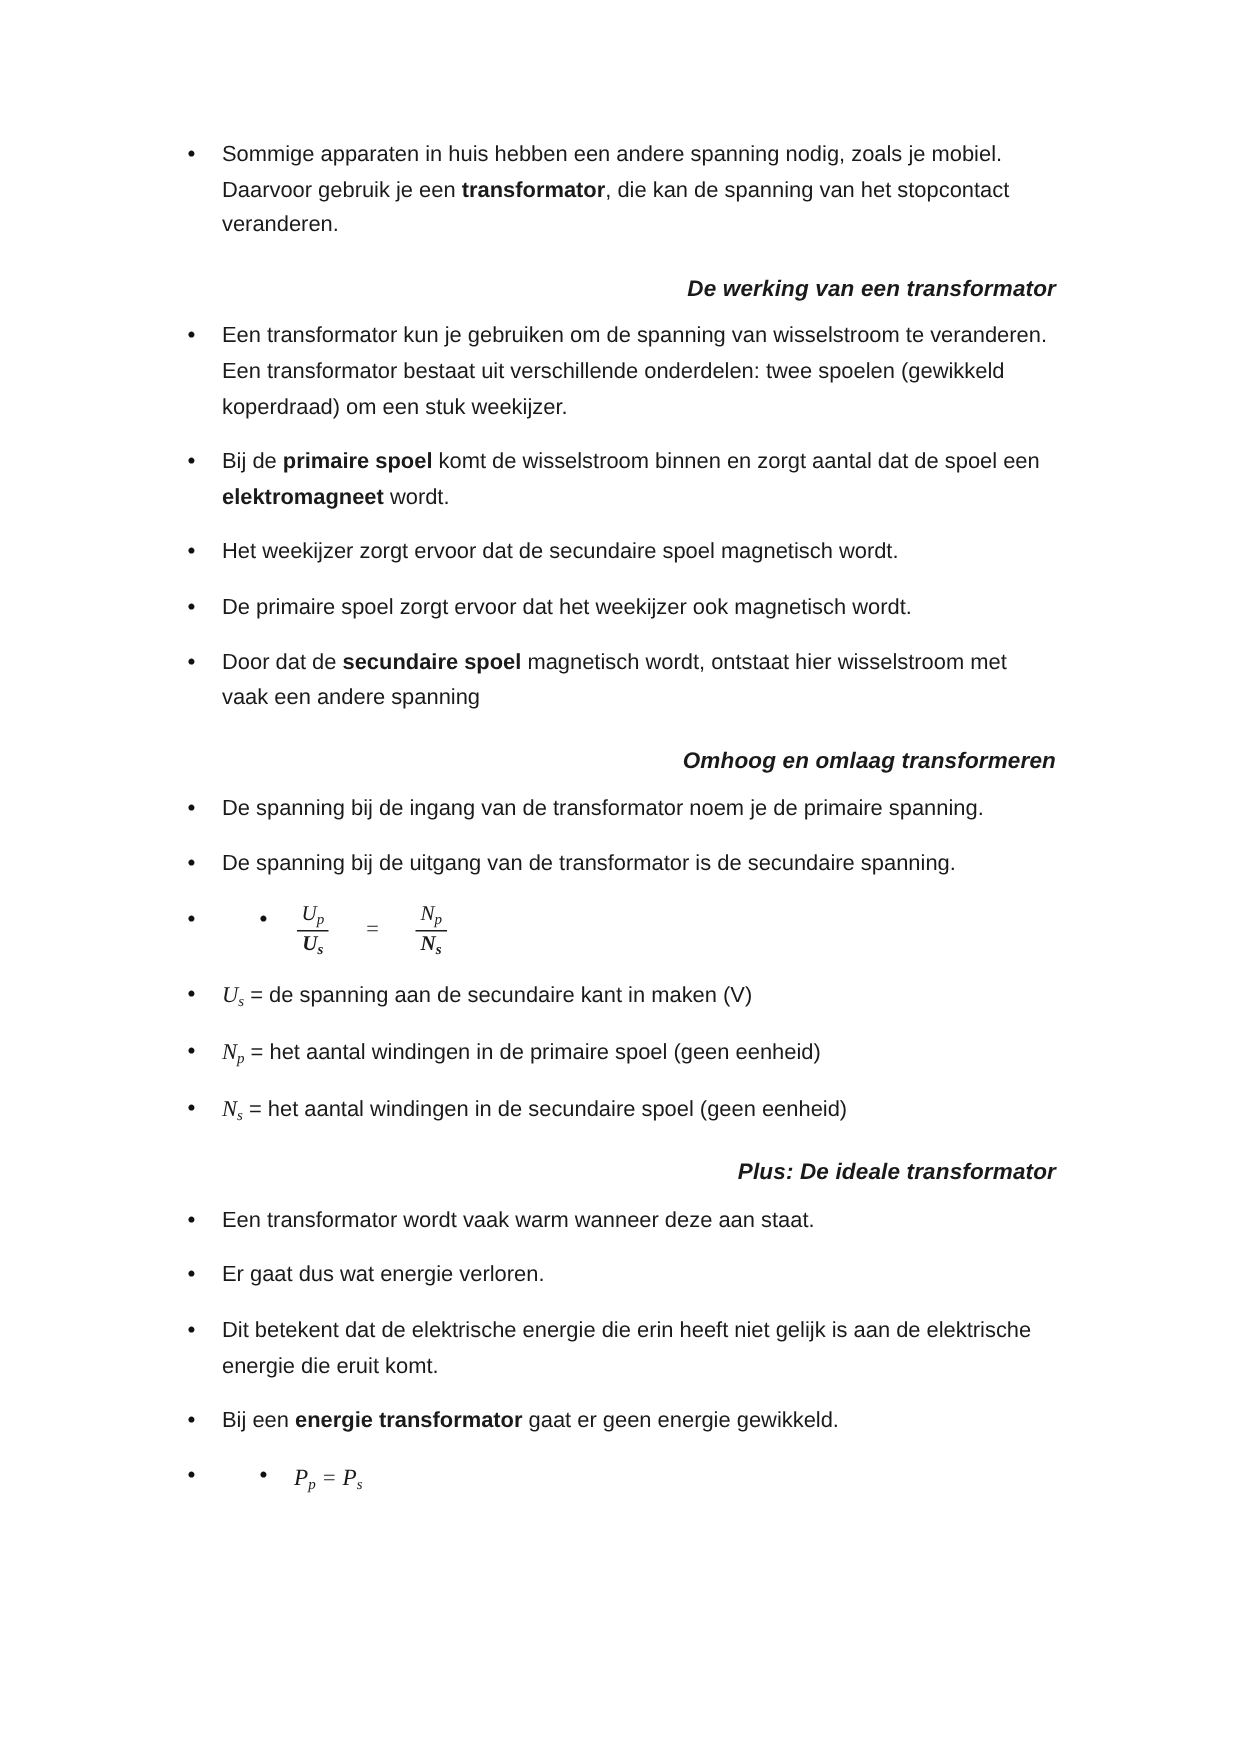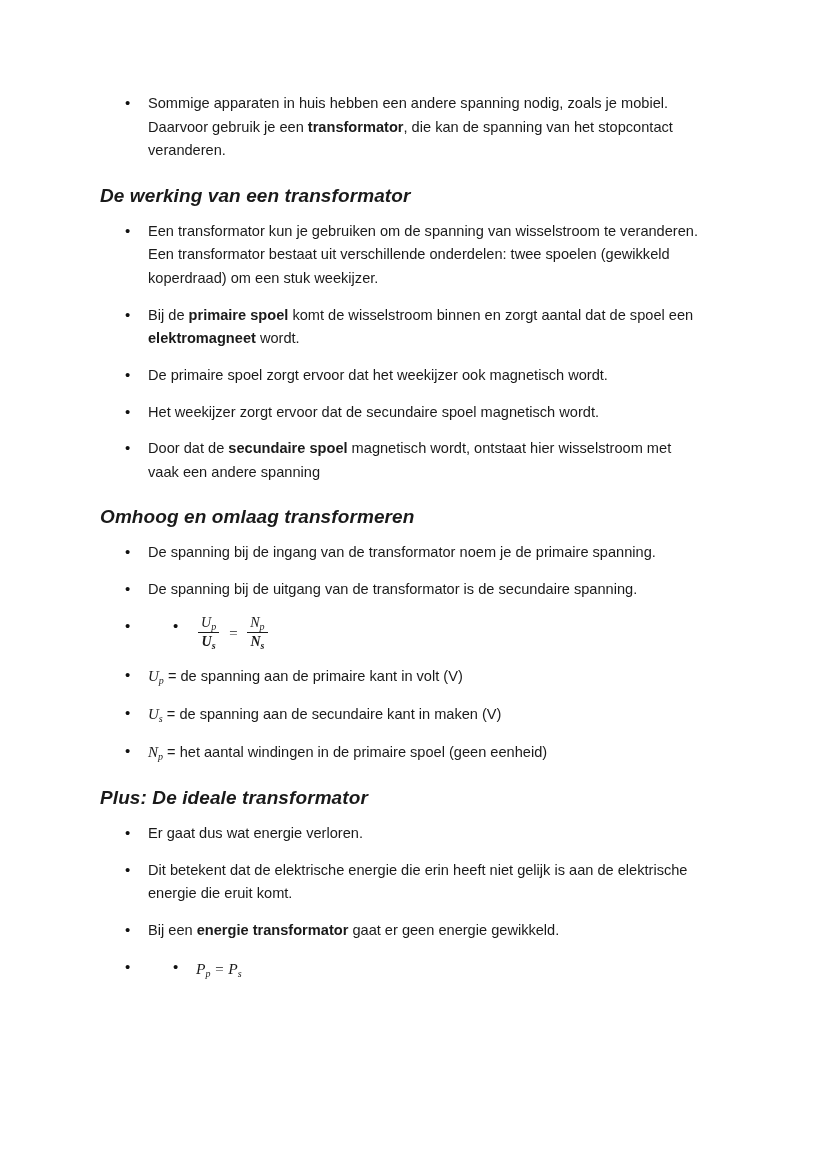--- a/index.html
+++ b/index.html
@@ -20,26 +20,27 @@
     height: 1171px;
     padding: 92px 100px 40px 100px;
     background: #ffffff;
     position: relative;
   }
   .doc-body {
     font-size: 14.6px;
     line-height: 1.62;
   }
   h3.section-heading {
-    font-size: 19px;
+    font-size: 15px;
     font-weight: bold;
     font-style: italic;
     margin: 18px 0 8px 0;
     padding: 0;
     letter-spacing: 0.1px;
+    text-align: right;
   }
   ul.level1 {
     list-style: none;
     margin: 0 0 0 0;
     padding: 0;
   }
   ul.level1 > li {
     position: relative;
     padding-left: 48px;
     margin-bottom: 13px;
@@ -102,21 +103,21 @@
     padding: 0 3px 1px 3px;
   }
   .frac .den {
     display: block;
     padding: 1px 3px 0 3px;
     font-weight: bold;
   }
   .formula-row {
     display: flex;
     align-items: center;
-    gap: 7px;
+    gap: 22px;
     font-family: "Liberation Serif", serif;
     font-size: 15px;
   }
   .eqsign {
     font-family: "Liberation Serif", serif;
     font-style: italic;
     font-size: 15px;
   }
   .p-formula {
     font-family: "Liberation Serif", serif;
@@ -149,24 +150,24 @@
     <ul class="level1">
       <li>
         <span>Een transformator kun je gebruiken om de spanning van wisselstroom te veranderen. Een transformator bestaat uit verschillende onderdelen: twee spoelen (gewikkeld koperdraad) om een stuk weekijzer.</span>
       </li>
       <li>
         <span>
           <span>Bij de </span><b>primaire spoel</b><span> komt de wisselstroom binnen en zorgt aantal dat de spoel een </span><b>elektromagneet</b><span> wordt.</span>
         </span>
       </li>
       <li>
+        <span>Het weekijzer zorgt ervoor dat de secundaire spoel magnetisch wordt.</span>
+      </li>
+      <li>
         <span>De primaire spoel zorgt ervoor dat het weekijzer ook magnetisch wordt.</span>
-      </li>
-      <li>
-        <span>Het weekijzer zorgt ervoor dat de secundaire spoel magnetisch wordt.</span>
       </li>
       <li>
         <span>
           <span>Door dat de </span><b>secundaire spoel</b><span> magnetisch wordt, ontstaat hier wisselstroom met vaak een andere spanning</span>
         </span>
       </li>
     </ul>
 
     <h3 class="section-heading">Omhoog en omlaag transformeren</h3>
 
@@ -191,33 +192,36 @@
                 <span class="den"><span>N</span><span class="sub">s</span></span>
               </span>
             </span>
           </li>
         </ul>
       </li>
     </ul>
 
     <ul class="level1 tight">
       <li>
-        <span class="mathvar"><span>U</span><span class="sub">p</span></span><span> = de spanning aan de primaire kant in volt (V)</span>
-      </li>
-      <li>
         <span class="mathvar"><span>U</span><span class="sub">s</span></span><span> = de spanning aan de secundaire kant in maken (V)</span>
       </li>
       <li>
         <span class="mathvar"><span>N</span><span class="sub">p</span></span><span> = het aantal windingen in de primaire spoel (geen eenheid)</span>
       </li>
+      <li>
+        <span class="mathvar"><span>N</span><span class="sub">s</span></span><span> = het aantal windingen in de secundaire spoel (geen eenheid)</span>
+      </li>
     </ul>
 
     <h3 class="section-heading">Plus: De ideale transformator</h3>
 
     <ul class="level1 tight">
+      <li>
+        <span>Een transformator wordt vaak warm wanneer deze aan staat.</span>
+      </li>
       <li>
         <span>Er gaat dus wat energie verloren.</span>
       </li>
       <li>
         <span>Dit betekent dat de elektrische energie die erin heeft niet gelijk is aan de elektrische energie die eruit komt.</span>
       </li>
       <li>
         <span>
           <span>Bij een </span><b>energie transformator</b><span> gaat er geen energie gewikkeld.</span>
         </span>

